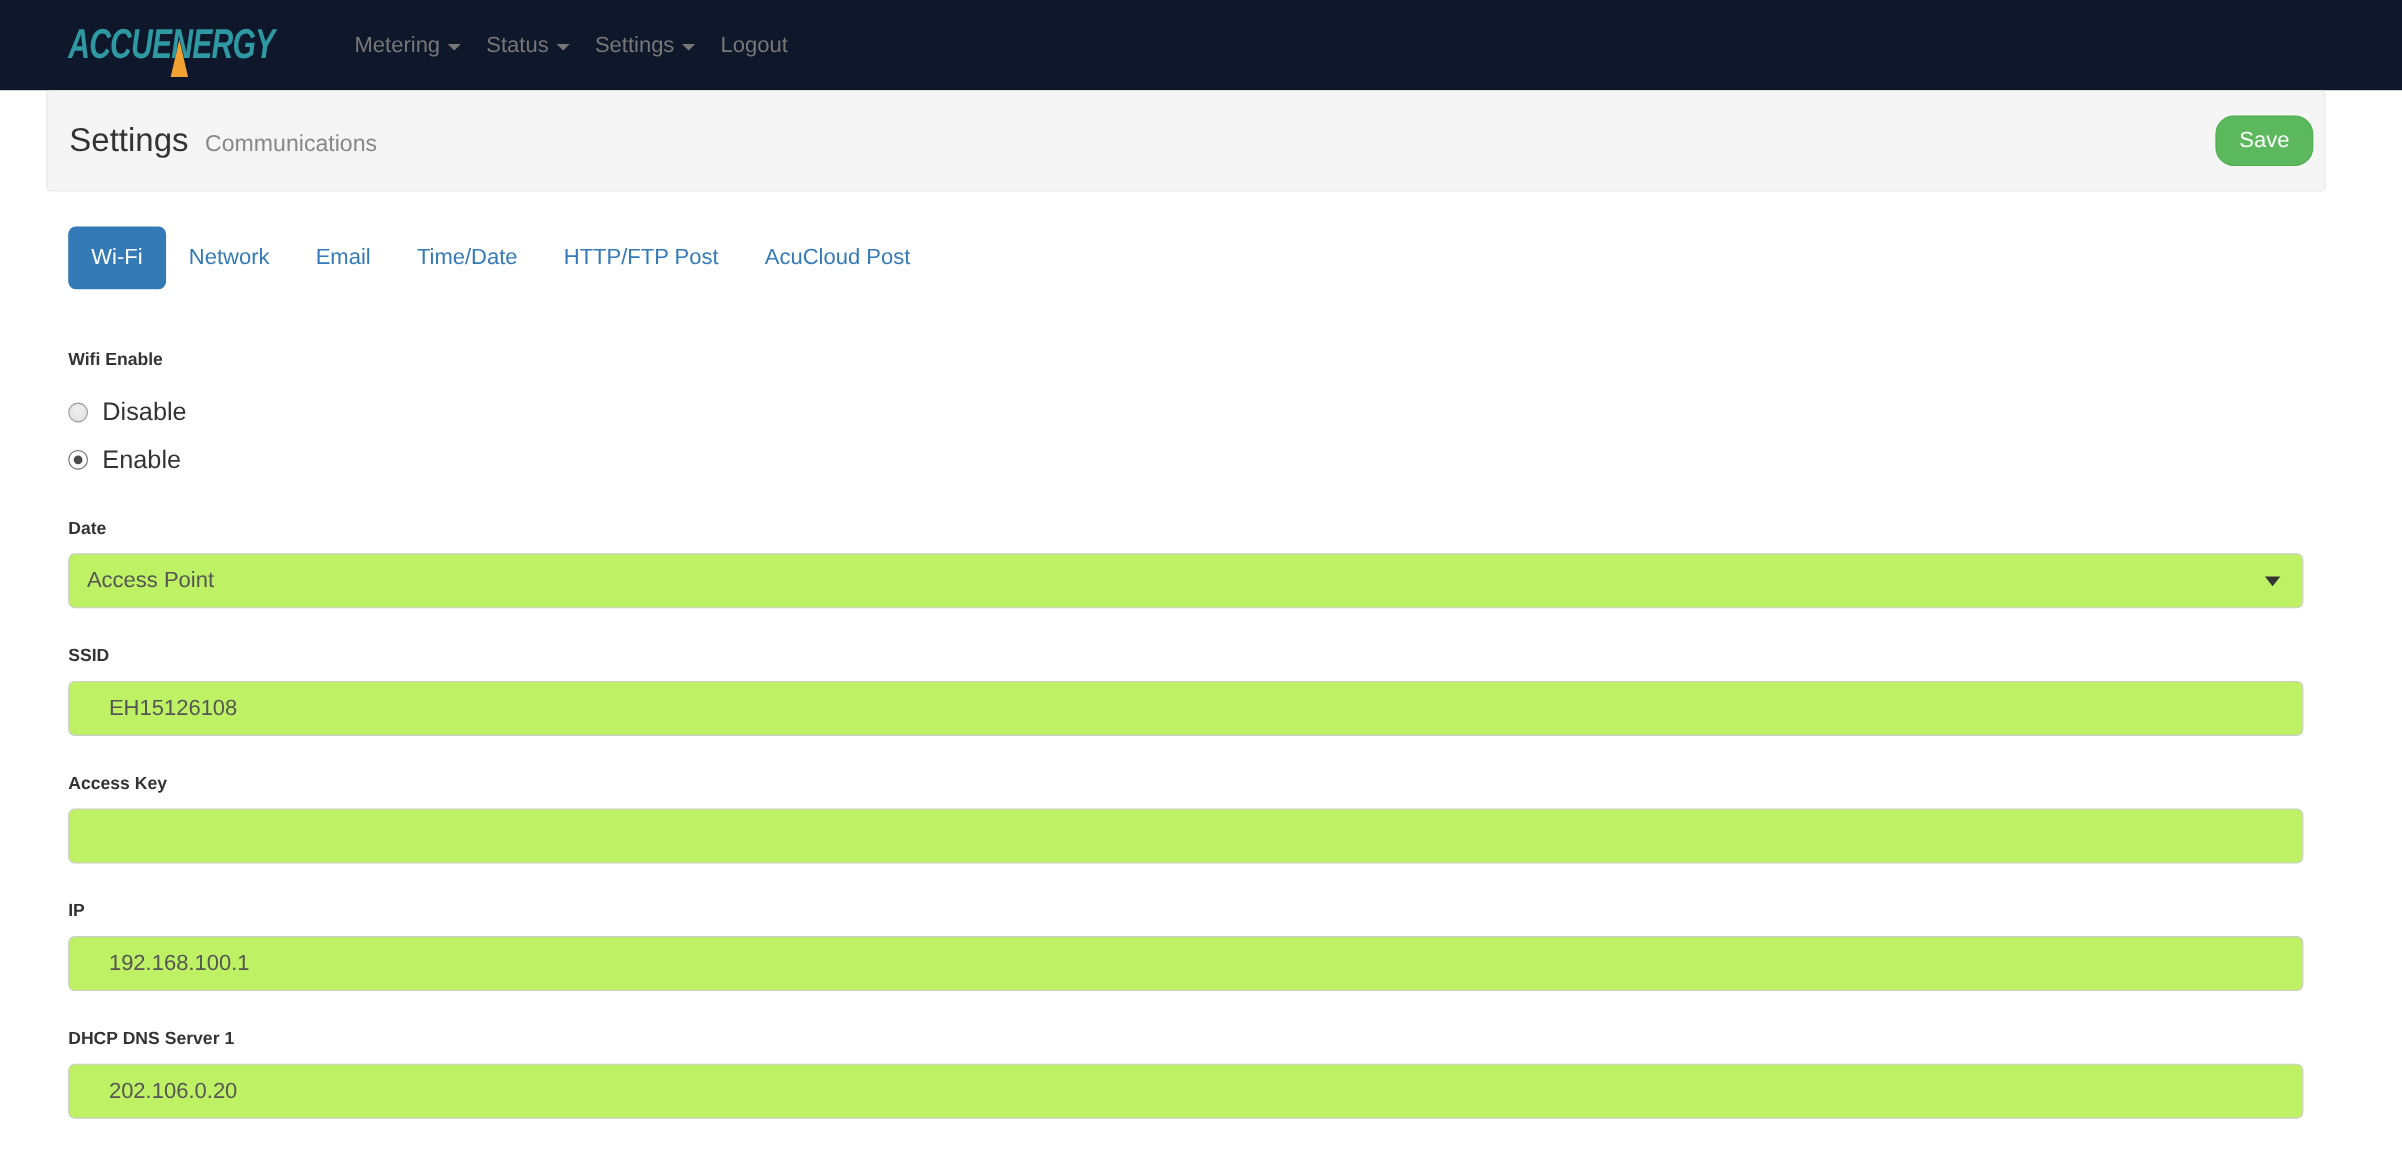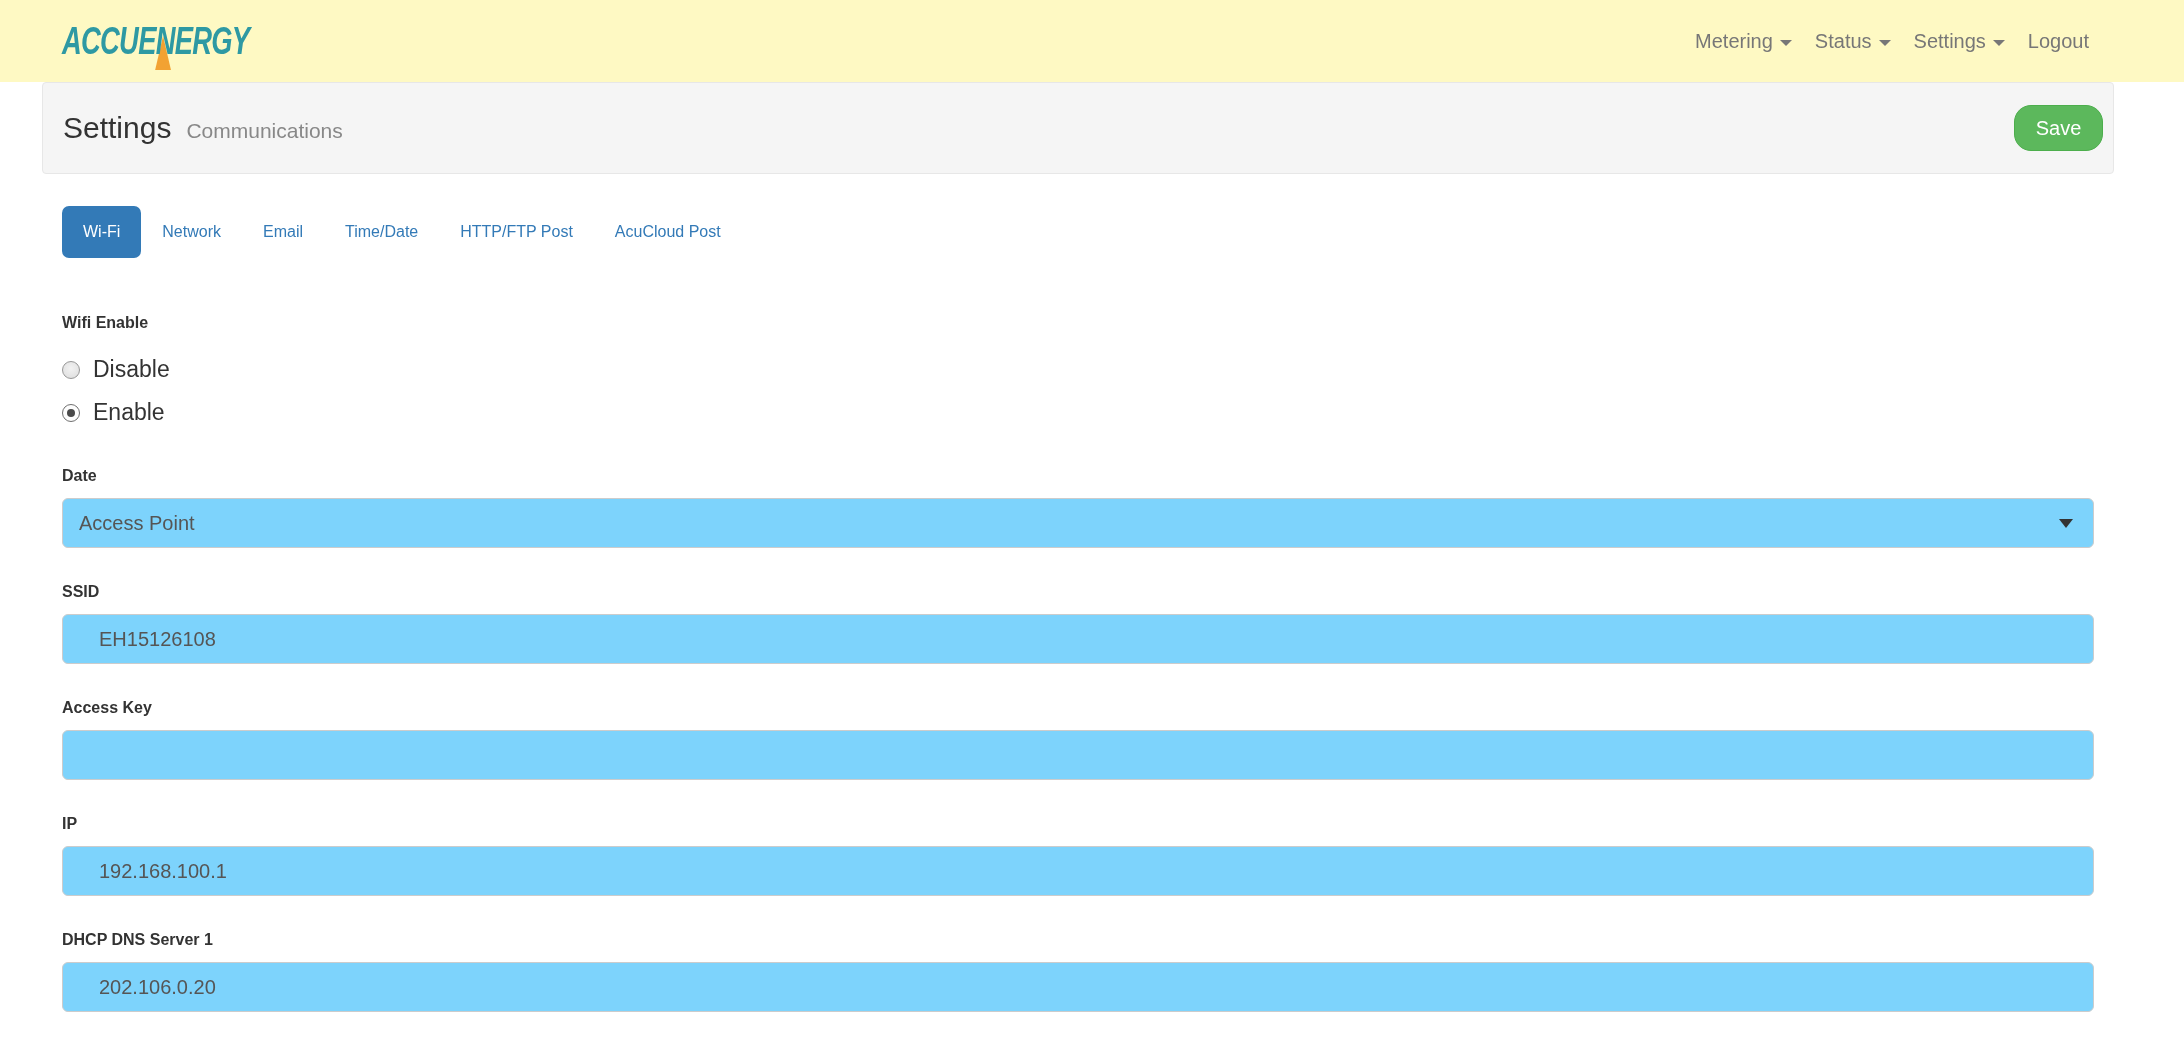--- a/index.html
+++ b/index.html
@@ -5,22 +5,22 @@
   * { box-sizing: border-box; }
   html, body { margin: 0; padding: 0; background: #ffffff; }
   body {
     width: 2184px; height: 1046px;
     font-family: "Liberation Sans", "DejaVu Sans", sans-serif;
     color: #333; overflow: hidden;
   }
 
   
   .navbar {
-    height: 82px; background: #fef9c3;
-    display: flex; align-items: center; justify-content: space-between;
+    height: 82px; background: #0f172a;
+    display: flex; align-items: center; 
     padding: 0 95px 0 62px;
   }
   .brand {
     font-style: italic; font-weight: 800; font-size: 38px;
     letter-spacing: -1px; color: #2E99A3; white-space: nowrap;
     transform: scaleX(0.72); transform-origin: left center;
     cursor: pointer; user-select: none;
   }
   .brand-n { position: relative; display: inline-block; }
   .brand-tri {
@@ -60,21 +60,21 @@
     color: #fff; font-size: 20px; font-family: inherit;
     width: 89px; height: 46px; cursor: pointer;
   }
 
   
   .tabs {
     list-style: none; margin: 32px 0 0 0; padding: 0 20px;
     display: flex; align-items: center;
   }
   .tabs a {
-    display: inline-block; padding: 17px 21px; font-size: 16px;
+    display: inline-block; padding: 17px 21px; font-size: 20px;
     color: #337ab7; text-decoration: none; cursor: pointer;
     border-radius: 7px; white-space: nowrap;
   }
   .tabs a.active { background: #337ab7; color: #fff; }
 
   
   .settings-form { padding: 0 20px; margin-top: 56px; }
   .form-group { margin-bottom: 35px; }
   .form-label {
     display: block; font-size: 16px; font-weight: 700; color: #333;
@@ -94,21 +94,21 @@
     flex: none;
   }
   .radio.checked { background: #fdfdfd; border-color: #6f6f6f; }
   .radio.checked::after {
     content: ""; width: 8px; height: 8px; border-radius: 50%; background: #4a4a4a;
   }
   .radio-label { font-size: 23px; color: #333; margin-left: 13px; }
 
   .text-input, .fake-select {
     width: 100%; height: 50px; border: 1px solid #ccc; border-radius: 6px;
-    background: #7dd3fc; font-family: inherit; font-size: 20px; color: #555;
+    background: #bef264; font-family: inherit; font-size: 20px; color: #555;
     padding: 0 16px; outline: none;
   }
   .text-input { display: block; padding-left: 36px; }
   .fake-select {
     display: flex; align-items: center; justify-content: space-between;
     cursor: pointer; user-select: none;
   }
   .select-arrow {
     width: 0; height: 0; margin-right: 4px;
     border-left: 7px solid transparent; border-right: 7px solid transparent;

